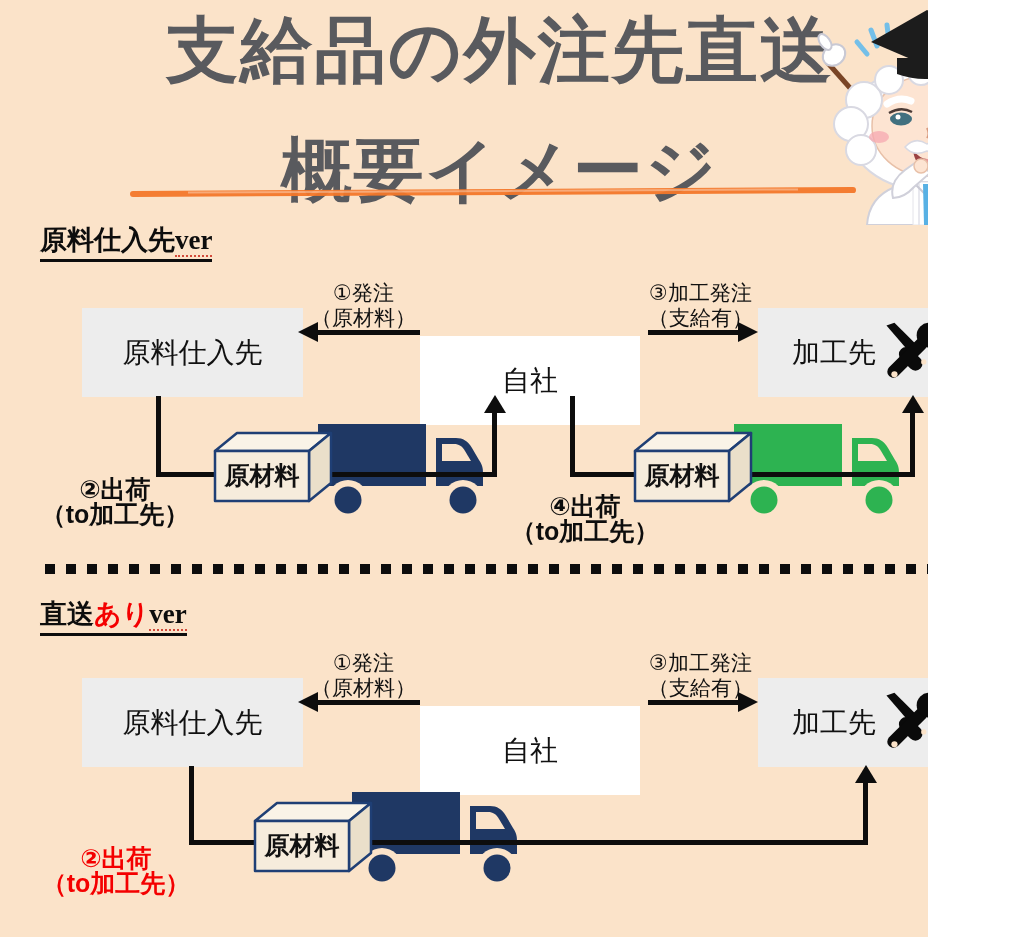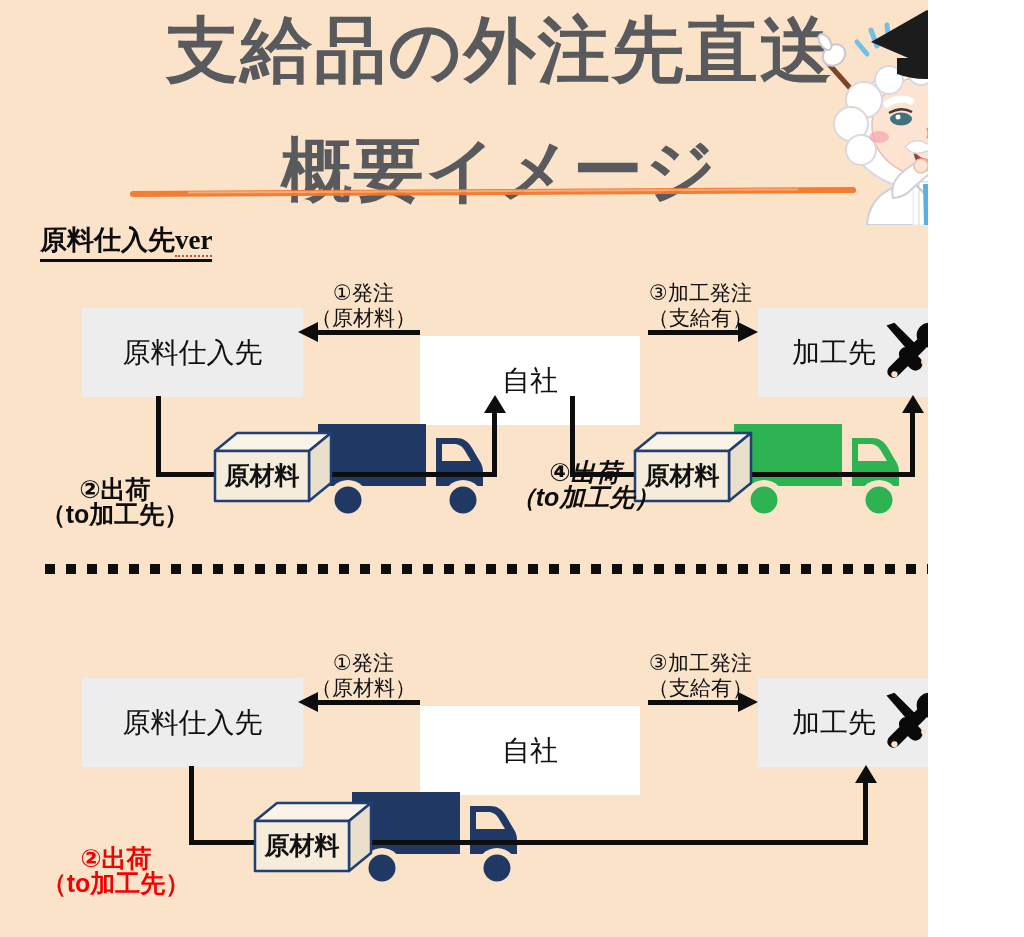--- a/index.html
+++ b/index.html
@@ -198,27 +198,28 @@
   </svg>
 
   <svg class="cargo" style="left:632px;top:430px;" viewBox="0 0 122 74">
     <g stroke="var(--cream-stroke)" stroke-width="2.5" stroke-linejoin="round">
       <polygon points="3,21 25,3 119,3 97,21" fill="var(--cream-top)"></polygon>
       <polygon points="97,21 119,3 119,53 97,71" fill="var(--cream-side)"></polygon>
       <rect x="3" y="21" width="94" height="50" fill="var(--cream-front)"></rect>
     </g>
     <text x="50" y="54" text-anchor="middle">原材料</text>
   </svg>
-  <div class="ship" style="left:500px;top:460px;width:170px;font-style:italic;">
+  <div class="ship" style="left:500px;top:494px;width:170px;">
     <div>④出荷</div>
     <div>（to加工先）</div>
   </div>
 
   <div class="divider"></div>
 
+  <div class="heading h2"><span>直送</span><span class="accent">あり</span><span class="ver">ver</span></div>
 
   <div class="box gray" style="left:82px;top:678px;width:221px;">
       <span>原料仕入先</span>
     </div>
   <div class="box white" style="left:420px;top:678px;width:220px;">
       <span>自社</span>
     </div>
   <div class="box gray" style="left:758px;top:678px;width:222px;">
     <span>加工先</span>
     <svg class="tools" viewBox="0 0 72 72">

